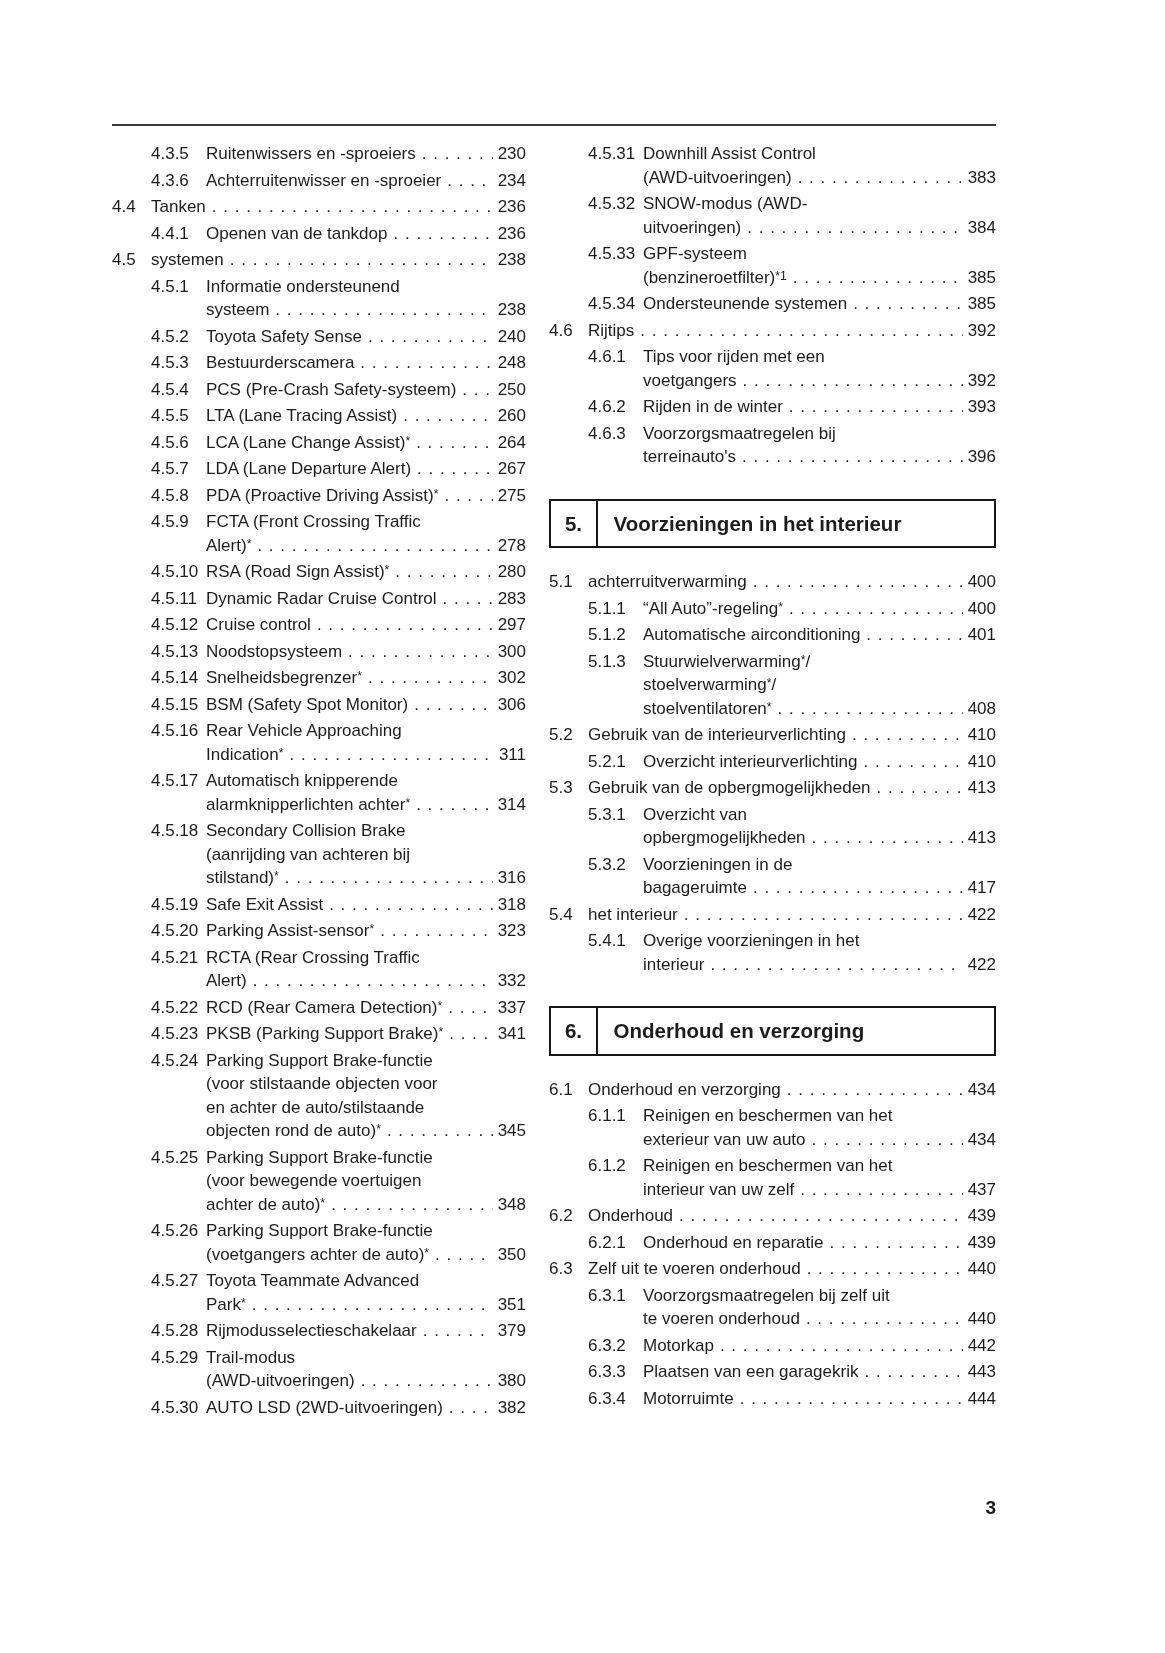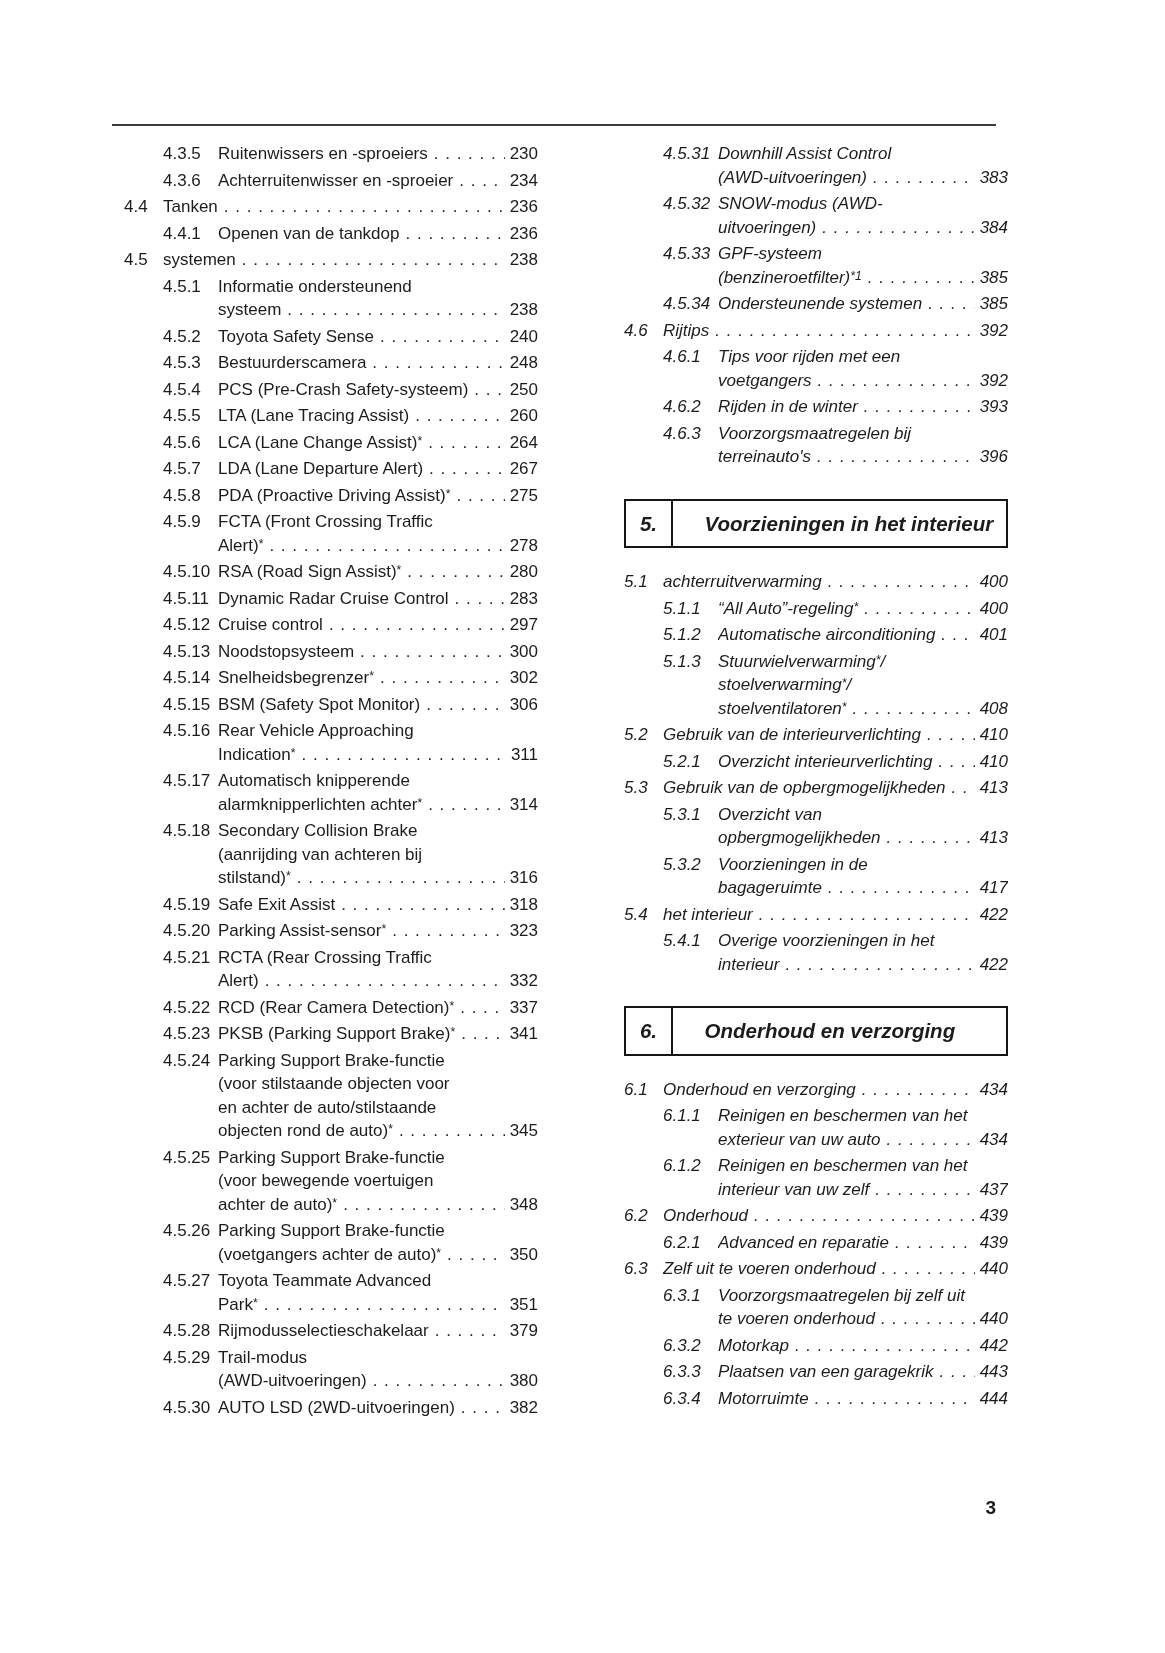--- a/index.html
+++ b/index.html
@@ -12,26 +12,26 @@
     overflow: hidden;
   }
   .page { position: absolute; inset: 0; }
 
   .top-rule {
     position: absolute; left: 112px; width: 884px; top: 124px;
     height: 1.5px; background: var(--rule, #3a3a3a);
   }
 
   .columns {
-    position: absolute; left: 124px; top: 142px; width: 884px;
-    display: flex; gap: 86px;
+    position: absolute; left: 112px; top: 142px; width: 884px;
+    display: flex; gap: 23px;
     font-size: 17px; line-height: 23.5px;
   }
   .col-left  { width: 414px; flex: none; }
-  .col-right { flex: 1; min-width: 0; font-style: italic; }
+  .col-right { flex: 1; min-width: 0; }
 
   .entry { display: flex; margin-bottom: 3px; }
   .entry .num { flex: none; }
   .entry.level-2 .num { width: 39px; }
   .entry.level-3 { padding-left: 39px; }
   .entry.level-3 .num { width: 55px; }
   .entry .body { flex: 1; min-width: 0; }
   .line { display: block; white-space: nowrap; overflow: hidden; }
   .line.last { display: flex; align-items: baseline; }
   .line .txt { flex: none; }
@@ -48,21 +48,21 @@
     margin: 30px 0 22px 0;
   }
   .sec-num {
     flex: none; width: 45px; display: flex; align-items: center; justify-content: center;
     font-weight: 700; font-size: 20.5px; padding: 11px 0;
   }
   .sec-div { flex: none; width: 1.6px; background: var(--box-border, #161616); }
   .sec-title {
     flex: 1; display: flex; align-items: center;
     font-weight: 700; font-size: 20.5px; padding: 11px 0 11px 16px;
-    white-space: nowrap; overflow: hidden; margin-left: 16px;
+    white-space: nowrap; overflow: hidden;
   }
 
   .page-number {
     position: absolute; top: 1497px; left: 112px; width: 884px;
     text-align: right; font-weight: 700; font-size: 19px;
   }
 </style>
 </head>
 <body>
 
@@ -686,21 +686,21 @@
               <span class="txt">Onderhoud</span>
               <span class="leader">. . . . . . . . . . . . . . . . . . . . . . . . . . . . . . . . . . . . . . . . . . . . . . . . . . . . . . . . . . . . . . . . . . . . . . . . . . . . . . . . </span>
               <span class="pg">439</span>
             </span>
           </span>
         </div>
         <div class="entry level-3">
           <span class="num">6.2.1</span>
           <span class="body">
             <span class="line last">
-              <span class="txt">Advanced en reparatie</span>
+              <span class="txt">Onderhoud en reparatie</span>
               <span class="leader">. . . . . . . . . . . . . . . . . . . . . . . . . . . . . . . . . . . . . . . . . . . . . . . . . . . . . . . . . . . . . . . . . . . . . . . . . . . . . . . . </span>
               <span class="pg">439</span>
             </span>
           </span>
         </div>
         <div class="entry level-2">
           <span class="num">6.3</span>
           <span class="body">
             <span class="line last">
               <span class="txt">Zelf uit te voeren onderhoud</span>

